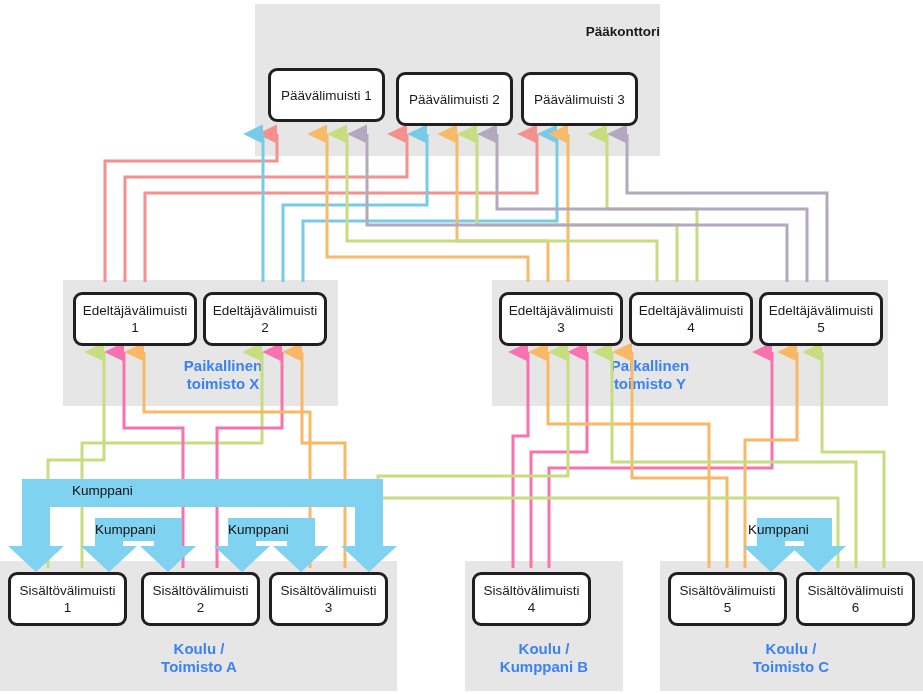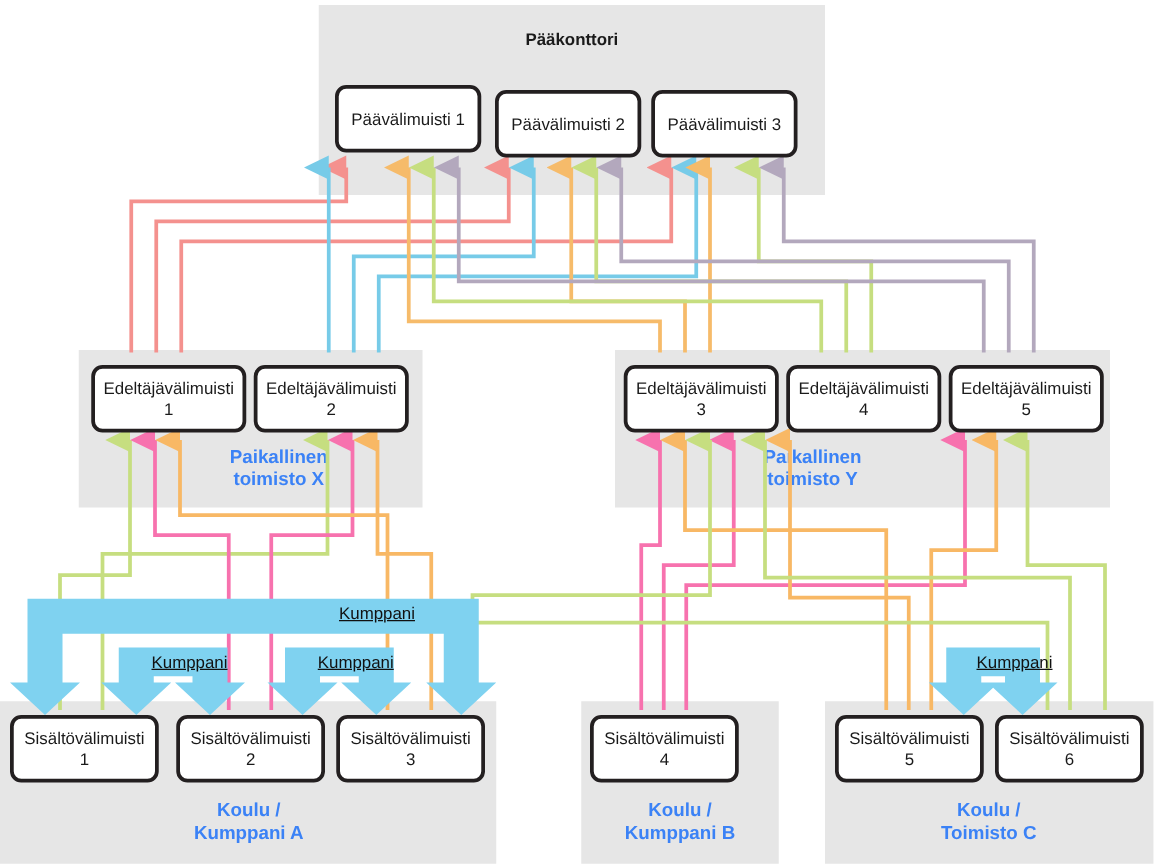--- a/index.html
+++ b/index.html
@@ -4,22 +4,22 @@
 <style>
   html,body{margin:0;padding:0;background:#ffffff;}
   body{font-family:"Liberation Sans","DejaVu Sans",sans-serif;}
   #stage{position:relative;width:923px;height:694px;background:#fff;overflow:hidden;}
   #svg-layer{position:absolute;left:0;top:0;width:923px;height:694px;}
   .zone{position:absolute;background:#e6e6e6;}
   .zone-label{position:absolute;text-align:center;font-size:15px;color:#3b82f6;line-height:18px;font-weight:700;}
   .node{position:absolute;background:#ffffff;border:3px solid #231f20;border-radius:9px;
         display:flex;align-items:center;justify-content:center;text-align:center;
         font-size:13.5px;color:#1a1a1a;line-height:17px;box-sizing:border-box;}
-  .title{position:absolute;text-align:center;font-size:13.5px;color:#1a1a1a;font-weight:700;}
-  .kump-label{position:absolute;font-size:13.5px;color:#111;text-align:right;white-space:nowrap;text-decoration:underline;}
+  .title{position:absolute;text-align:right;font-size:13.5px;color:#1a1a1a;font-weight:700;}
+  .kump-label{position:absolute;font-size:13.5px;color:#111;text-align:left;white-space:nowrap;}
 </style>
 </head>
 <body>
 
 <div id="stage">
 
   <div class="zone" style="left:255px;top:4px;width:405px;height:152px;"></div>
   <div class="title" style="left:255px;top:24px;width:405px;">Pääkonttori</div>
 
   <div class="zone" style="left:63px;top:280px;width:275px;height:126px;"></div>
@@ -30,21 +30,21 @@
 
   <div class="zone" style="left:492px;top:280px;width:396px;height:126px;"></div>
   <div class="zone-label" style="left:585px;top:357px;width:130px;">
     <div>Paikallinen</div>
     <div>toimisto Y</div>
   </div>
 
   <div class="zone" style="left:0px;top:561px;width:397px;height:130px;"></div>
   <div class="zone-label" style="left:134px;top:640px;width:130px;">
     <div>Koulu /</div>
-    <div>Kumppani A</div>
+    <div>Toimisto A</div>
   </div>
 
   <div class="zone" style="left:465px;top:561px;width:158px;height:130px;"></div>
   <div class="zone-label" style="left:479px;top:640px;width:130px;">
     <div>Koulu /</div>
     <div>Kumppani B</div>
   </div>
 
   <div class="zone" style="left:660px;top:561px;width:263px;height:130px;"></div>
   <div class="zone-label" style="left:726px;top:640px;width:130px;">

